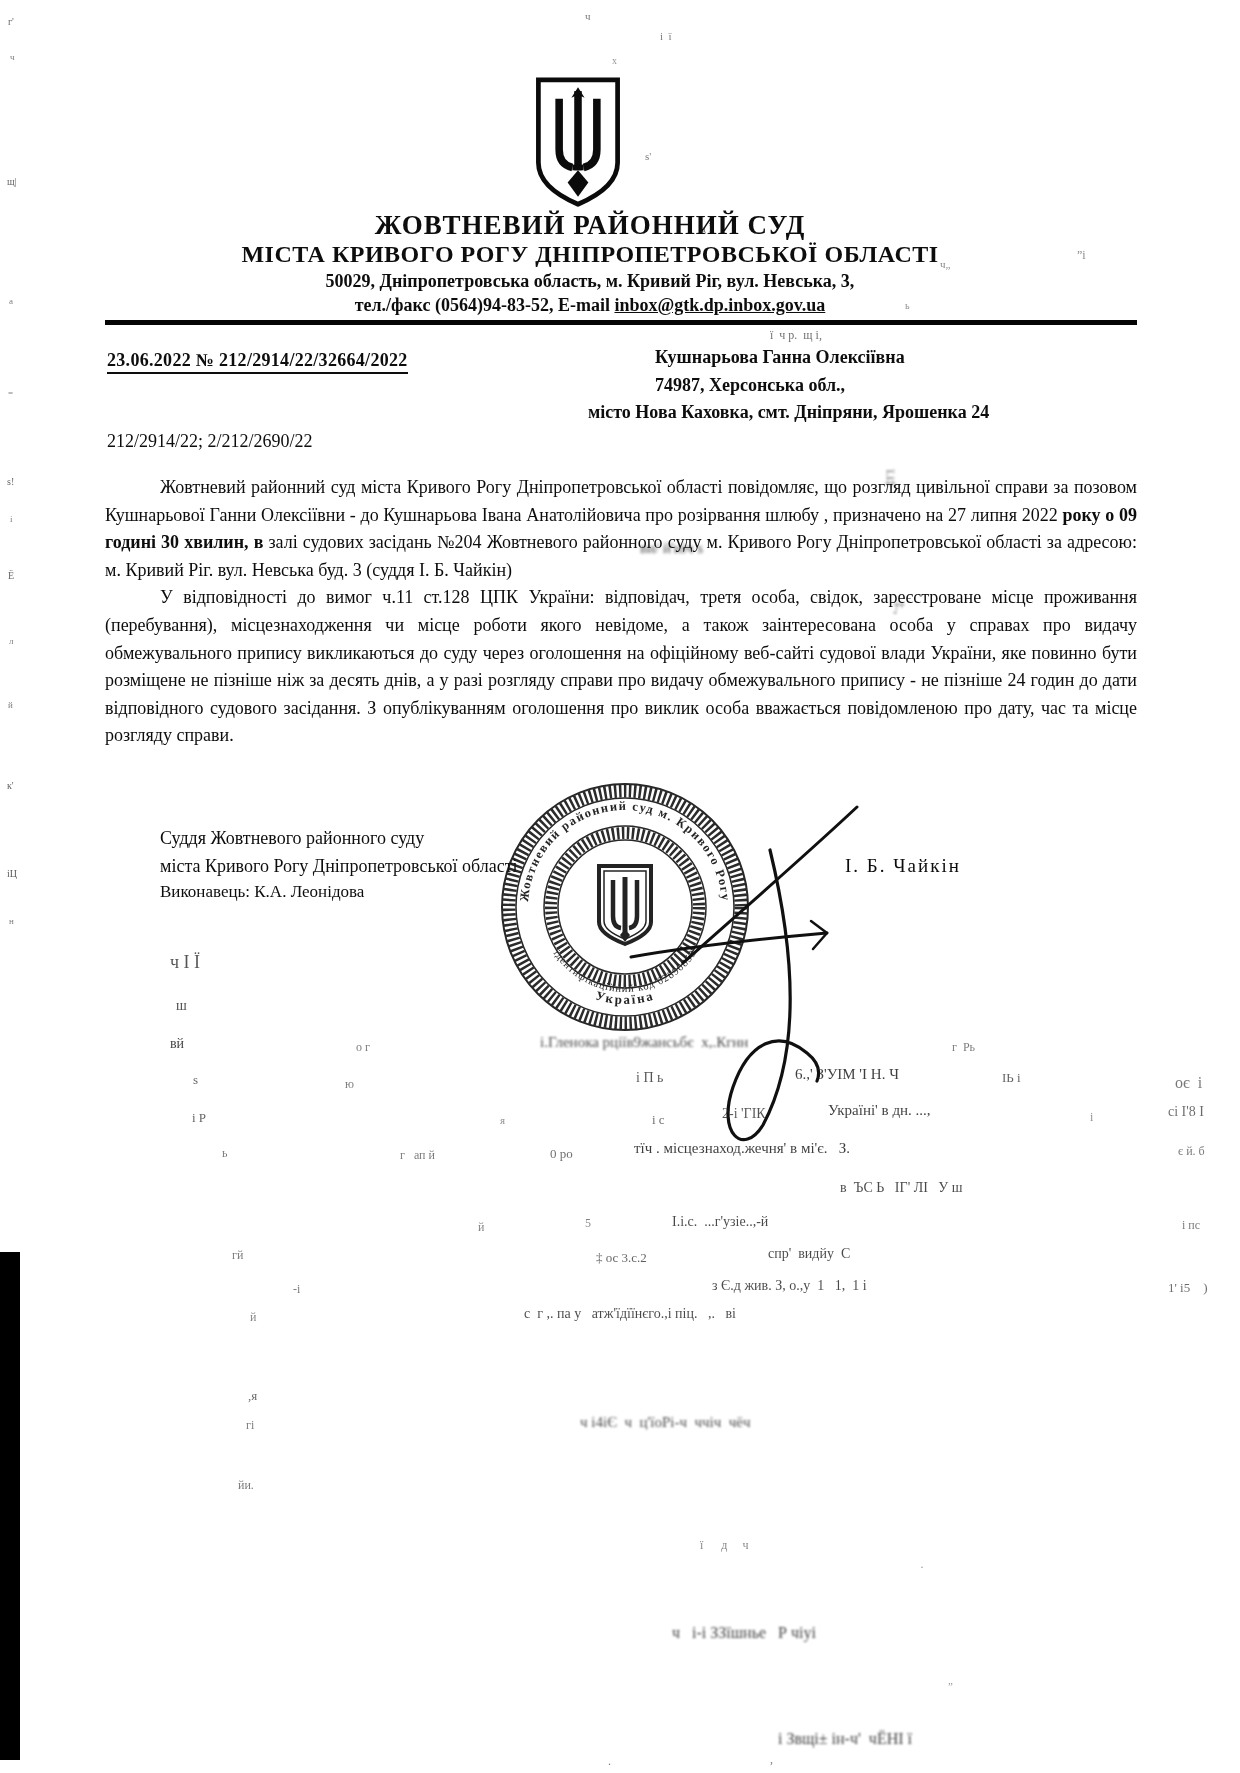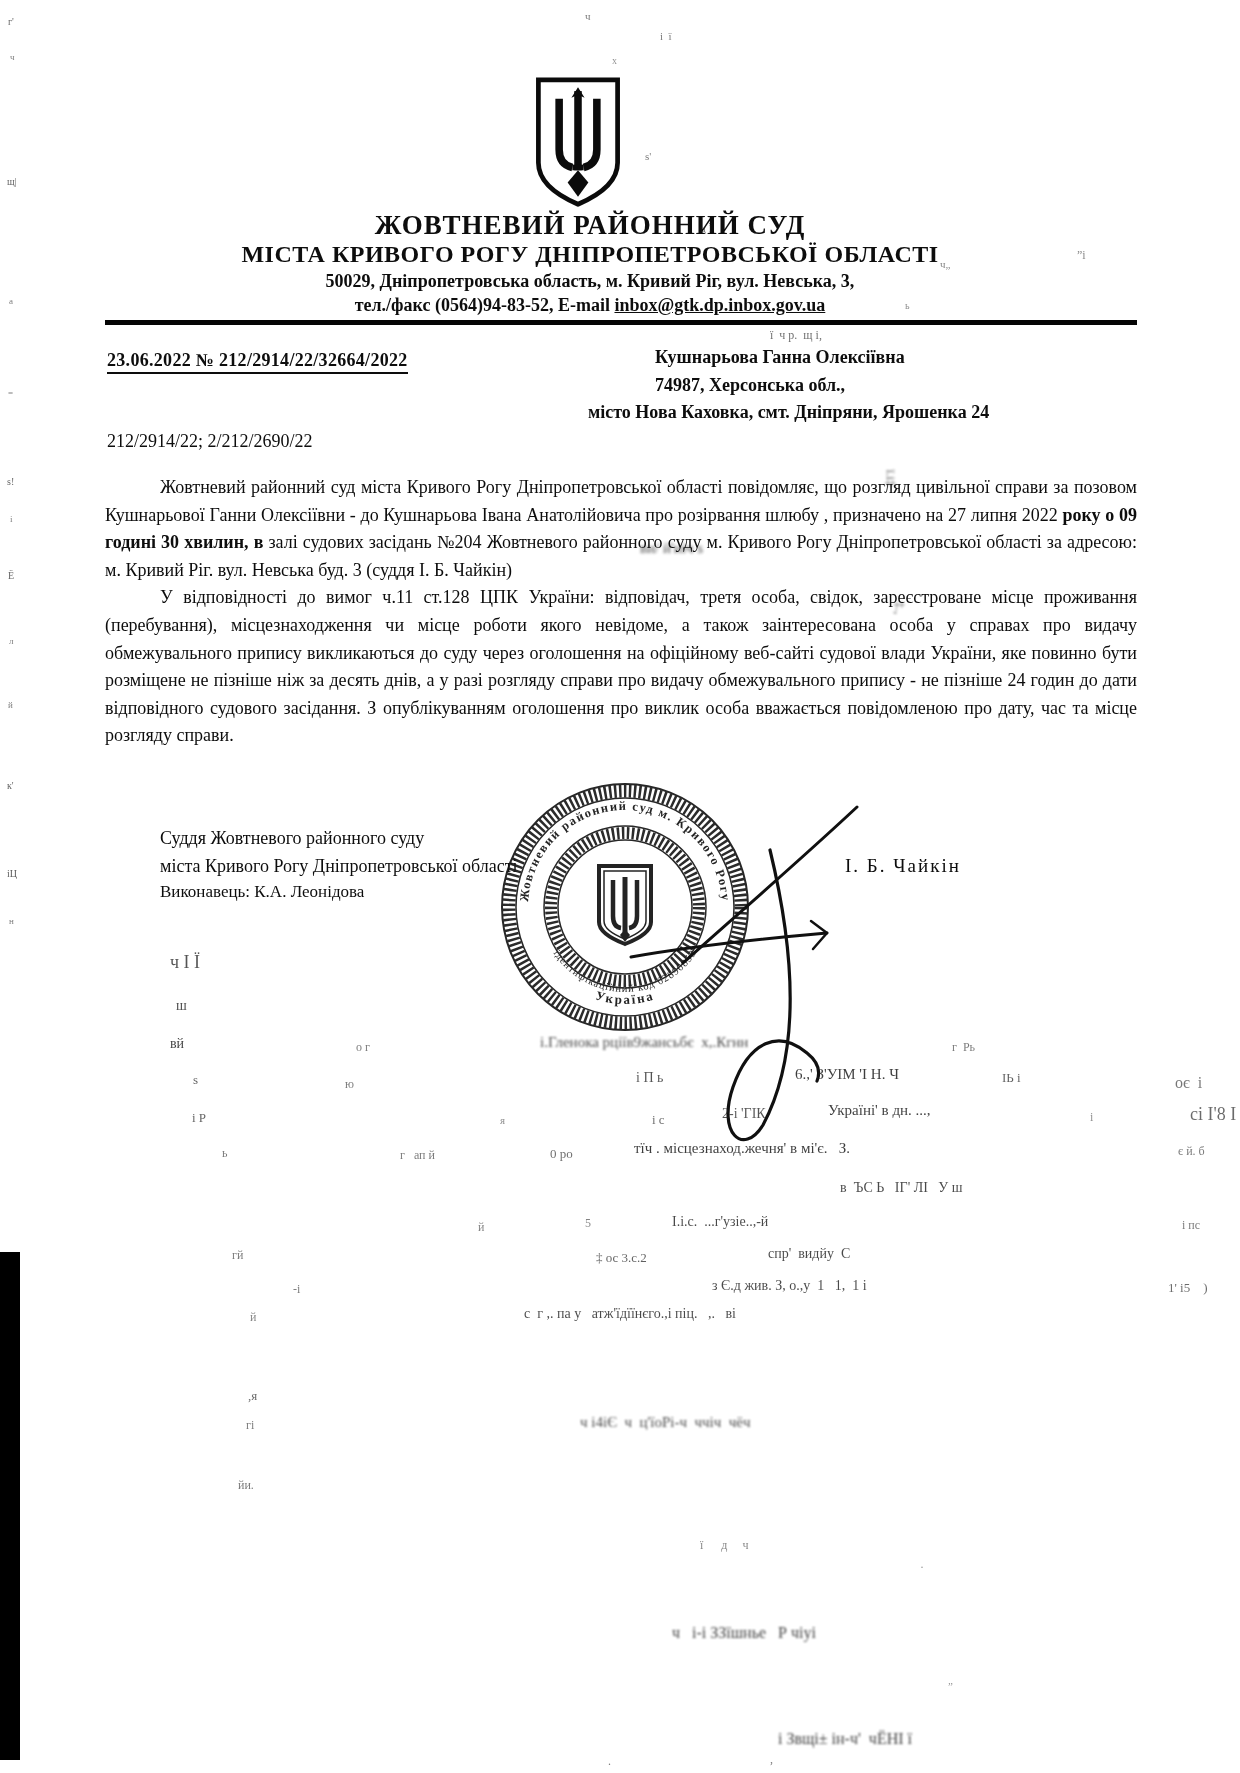--- a/index.html
+++ b/index.html
@@ -158,21 +158,21 @@
       <span class="frag" style="left: 345px; top: 1077px; font-size: 12px; opacity: 0.6; filter: blur(0.4px);">ю</span>
       <span class="frag" style="left: 636px; top: 1070px; font-size: 14px; opacity: 0.75; filter: blur(0.4px);">і П ь</span>
       <span class="frag" style="left: 795px; top: 1066px; font-size: 15px; opacity: 0.85; filter: blur(0.5px);">6.,' З'УІМ 'І Н. Ч</span>
       <span class="frag" style="left: 1002px; top: 1070px; font-size: 13px; opacity: 0.7; filter: blur(0.4px);">ІЬ і</span>
       <span class="frag" style="left: 192px; top: 1110px; font-size: 13px; opacity: 0.7; filter: blur(0.4px);">і Р</span>
       <span class="frag" style="left: 500px; top: 1114px; font-size: 11px; opacity: 0.5; filter: blur(0.4px);">я</span>
       <span class="frag" style="left: 652px; top: 1112px; font-size: 13px; opacity: 0.65; filter: blur(0.4px);">і с</span>
       <span class="frag" style="left: 722px; top: 1106px; font-size: 14px; opacity: 0.75; filter: blur(0.4px);">2-і 'ГІК</span>
       <span class="frag" style="left: 828px; top: 1102px; font-size: 15px; opacity: 0.85; filter: blur(0.4px);">Україні' в дн. ...,</span>
       <span class="frag" style="left: 1090px; top: 1110px; font-size: 12px; opacity: 0.5; filter: blur(0.4px);">і</span>
-      <span class="frag" style="left: 1168px; top: 1104px; font-size: 18px; opacity: 0.65; filter: blur(0.4px); margin-left: 22px;">сі І'8 І</span>
+      <span class="frag" style="left: 1168px; top: 1104px; font-size: 14px; opacity: 0.65; filter: blur(0.4px);">сі І'8 І</span>
       <span class="frag" style="left: 222px; top: 1146px; font-size: 12px; opacity: 0.6; filter: blur(0.4px);">ь</span>
       <span class="frag" style="left: 400px; top: 1148px; font-size: 12px; opacity: 0.6; filter: blur(0.4px);">г   ап й</span>
       <span class="frag" style="left: 550px; top: 1146px; font-size: 13px; opacity: 0.65; filter: blur(0.4px);">0 ро</span>
       <span class="frag" style="left: 634px; top: 1140px; font-size: 15px; opacity: 0.85; filter: blur(0.5px);">тїч . місцезнаход.жечня' в мі'є.   З.</span>
       <span class="frag" style="left: 1178px; top: 1144px; font-size: 12px; opacity: 0.6; filter: blur(0.4px);">є й. б</span>
       <span class="frag" style="left: 840px; top: 1180px; font-size: 14px; opacity: 0.8; filter: blur(0.4px);">в  ЪС Ь   ІГ' ЛІ   У ш</span>
       <span class="frag" style="left: 478px; top: 1220px; font-size: 12px; opacity: 0.55; filter: blur(0.4px);">й</span>
       <span class="frag" style="left: 585px; top: 1216px; font-size: 12px; opacity: 0.55; filter: blur(0.4px);">5</span>
       <span class="frag" style="left: 672px; top: 1214px; font-size: 14px; opacity: 0.8; filter: blur(0.6px);">І.і.с.  ...г'узіе..,-й</span>
       <span class="frag" style="left: 1182px; top: 1218px; font-size: 12px; opacity: 0.6; filter: blur(0.4px);">і пс</span>

